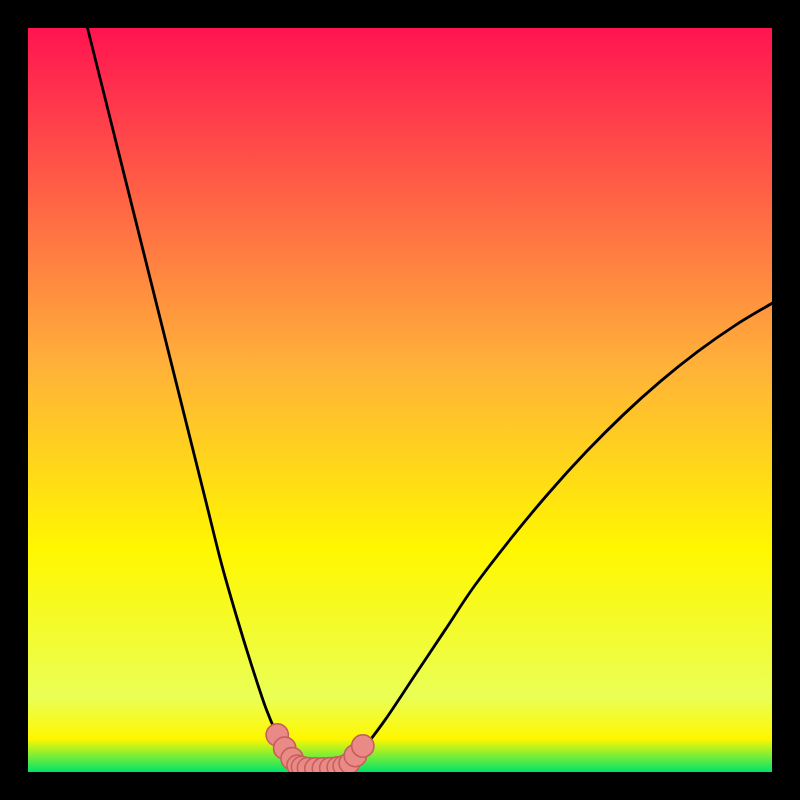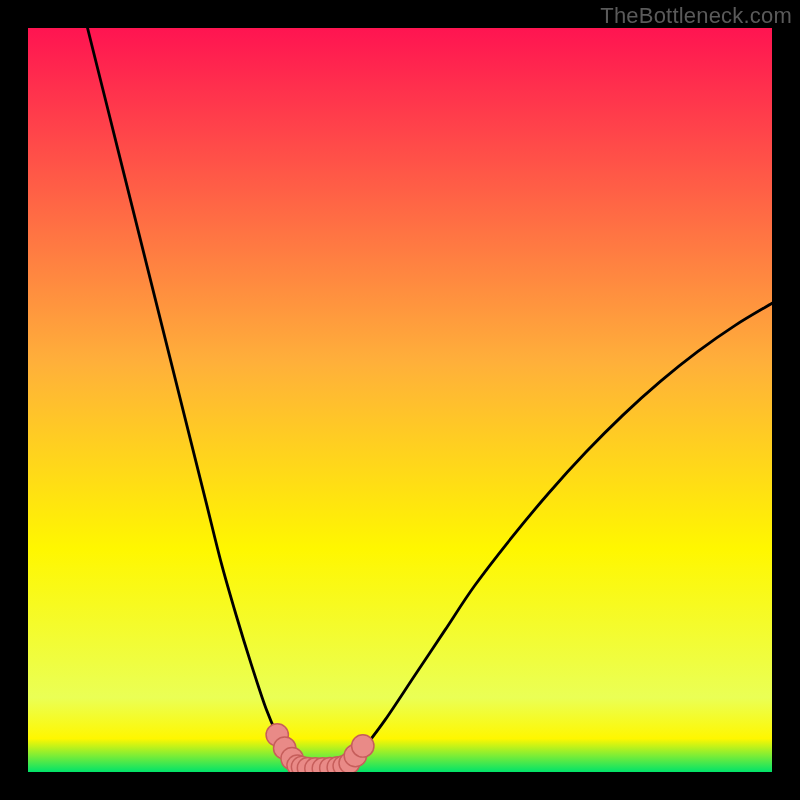--- a/index.html
+++ b/index.html
@@ -35,21 +35,20 @@
     left: 28px;
     width: 744px;
     height: 744px;
     display: block;
   }
 </style>
 </head>
 <body>
 
 <div class="frame">
-  <div class="watermark">TheBottleneck.com</div>
   <svg class="plot" viewBox="0 0 100 100" preserveAspectRatio="none">
     <defs>
       <linearGradient id="bg-grad" x1="0" y1="0" x2="0" y2="1">
           <stop offset="0%" stop-color="#ff1451"></stop>
           <stop offset="45%" stop-color="#ffb03a"></stop>
           <stop offset="70%" stop-color="#fff700"></stop>
           <stop offset="90%" stop-color="#eaff55"></stop>
           <stop offset="95.5%" stop-color="#fff700"></stop>
           <stop offset="100%" stop-color="#00e36a"></stop>
         </linearGradient>

